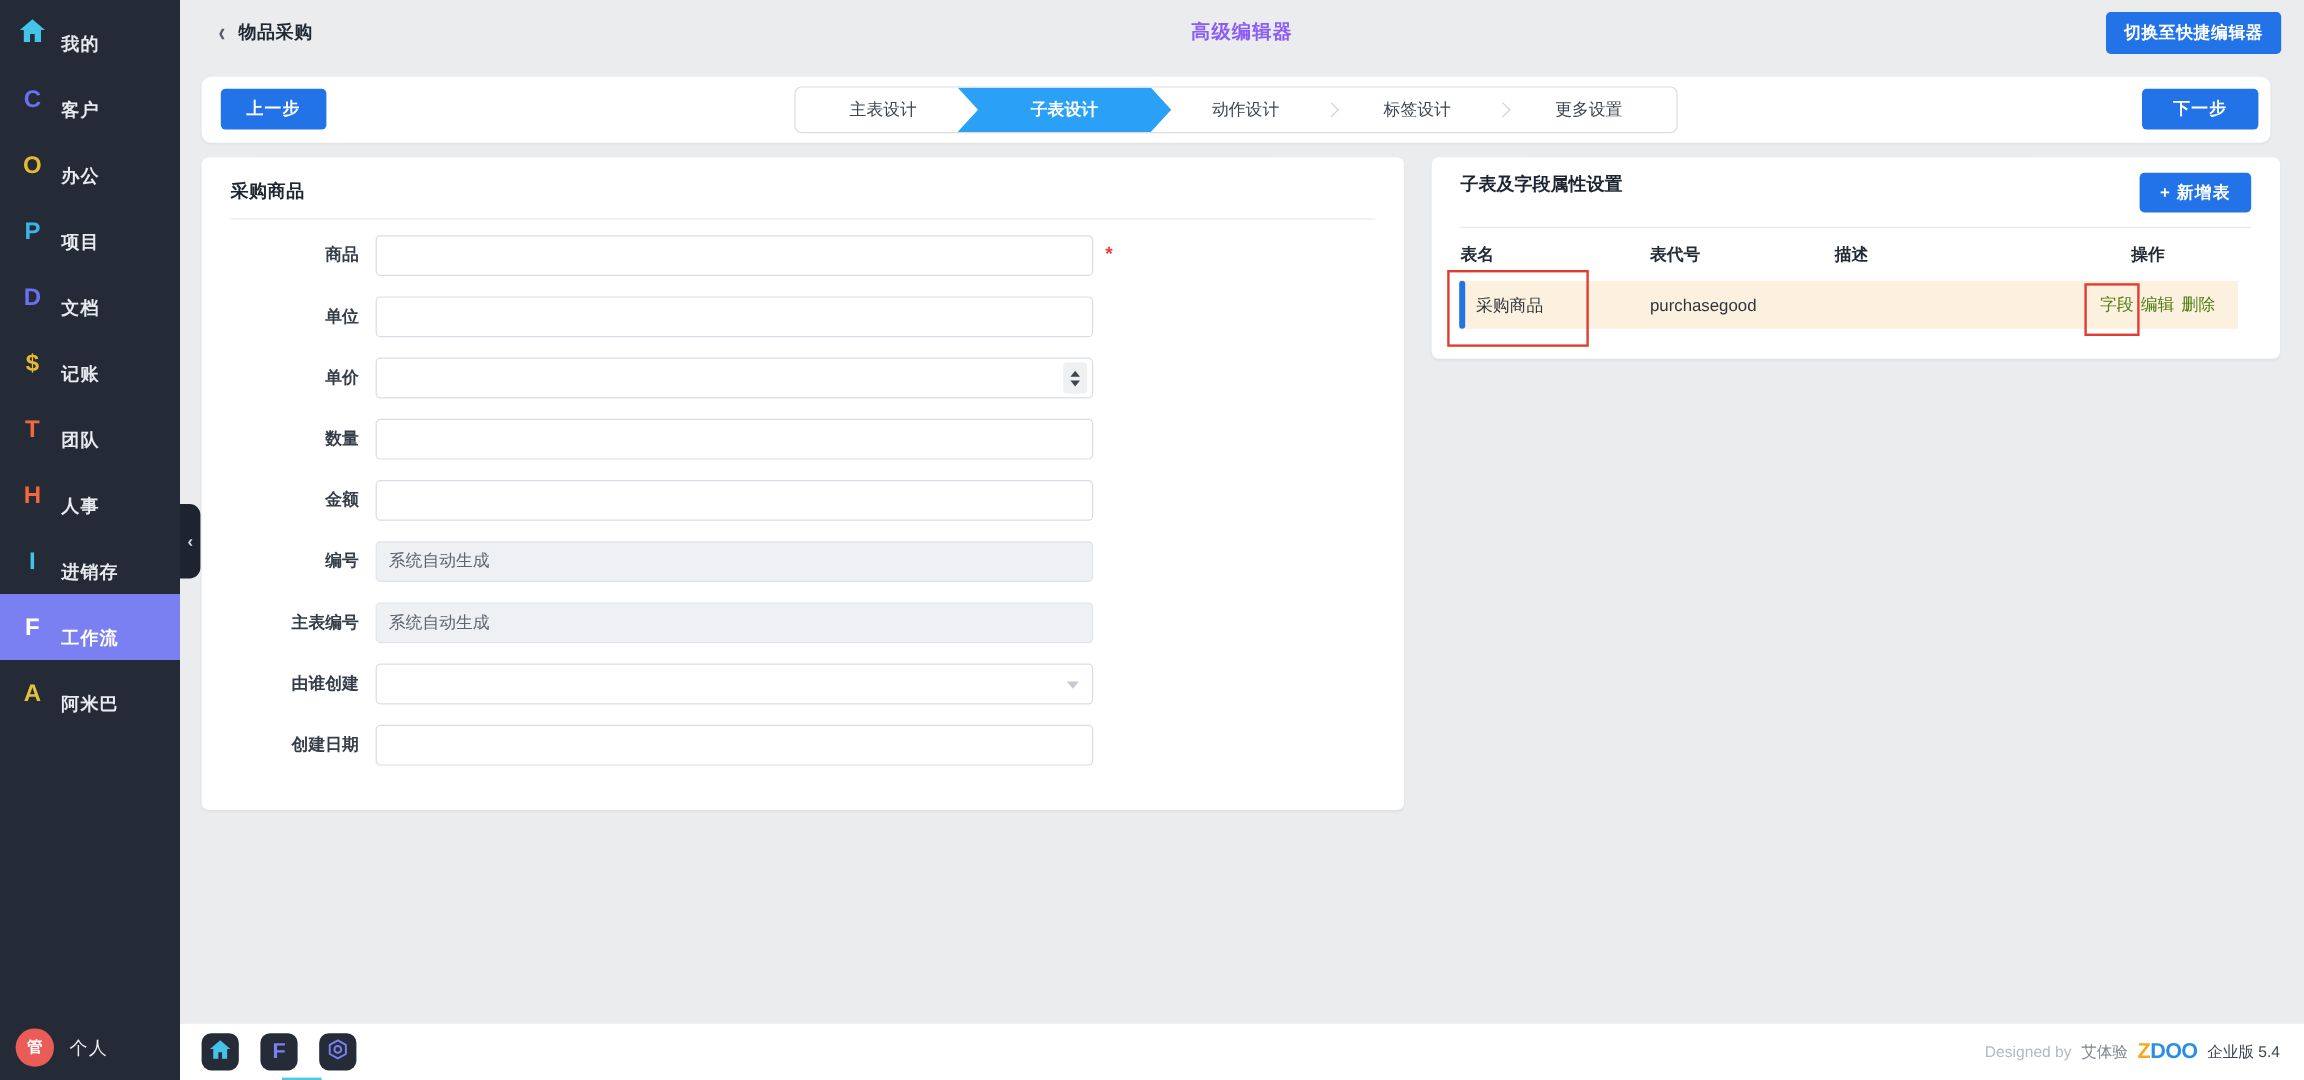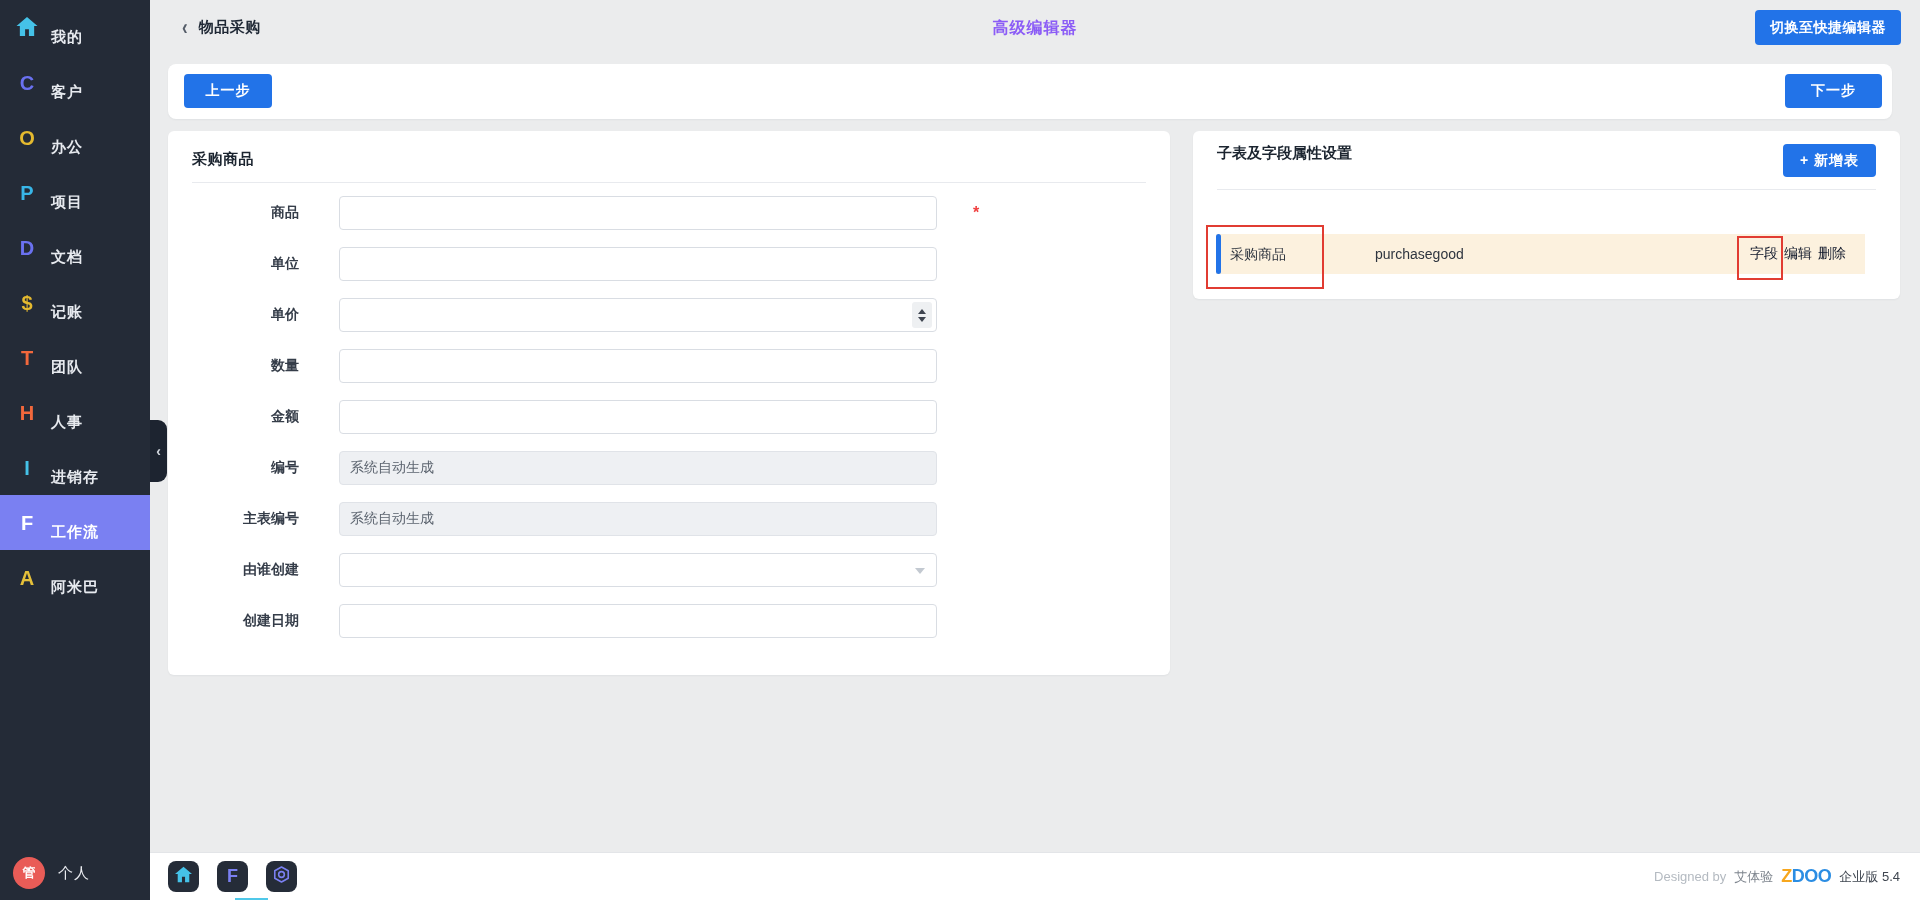--- a/index.html
+++ b/index.html
@@ -51,21 +51,21 @@
     clip-path:polygon(17px 50%, 0 0, calc(100% - 17px) 0, 100% 50%, calc(100% - 17px) 100%, 0 100%); }
   .step-sep { width:9px; height:9px; border-top:1.5px solid #cfd4db; border-right:1.5px solid #cfd4db;
     transform:rotate(45deg); margin:0 -6px; flex:none; }
 
   
   .form-card { position:absolute; left:18px; top:131px; width:1002px; height:544px; background:#fff;
     border-radius:6px; box-shadow:0 1px 2px rgba(20,30,50,.05); }
   .card-title { margin:0 24px; padding:19px 0 13px; border-bottom:1px solid #e8eaee;
     font-size:15px; font-weight:700; color:#1c2530; letter-spacing:.5px; }
   .fields { padding-top:13px; }
-  .frow { display:flex; align-items:center; margin-bottom:17px; height:34px;gap:26px; }
+  .frow { display:flex; align-items:center; margin-bottom:17px; height:34px; }
   .flabel { width:145px; padding-right:14px; text-align:right; font-size:14px; font-weight:700; color:#353d49; flex:none; }
   .fctl { position:relative; width:598px; flex:none; }
   .ipt { width:100%; height:34px; border:1px solid #d9dde3; border-radius:4px; padding:0 10px;
     font-size:14px; color:#333; background:#fff; font-family:inherit; }
   .ipt:disabled { background:#eef0f3; color:#5d6570; border-color:#e0e3e8; }
   .req { color:#f03e3e; font-size:16px; font-weight:700; margin-left:10px; line-height:34px; }
   .spinner { position:absolute; right:5px; top:4px; width:20px; height:26px; background:#eef0f2; border-radius:3px;
     display:flex; flex-direction:column; align-items:center; justify-content:center; gap:3px; cursor:pointer; }
   .spin-up { width:0; height:0; border-left:4px solid transparent; border-right:4px solid transparent; border-bottom:5px solid #3f4550; }
   .spin-down { width:0; height:0; border-left:4px solid transparent; border-right:4px solid transparent; border-top:5px solid #3f4550; }
@@ -79,21 +79,21 @@
     padding:13px 0 12px; border-bottom:1px solid #e8eaee; }
   .panel-title { font-size:15px; font-weight:700; color:#1c2530; }
   .btn-add { height:33px; padding:0 17px; background:#2273e8; color:#fff; border:none; border-radius:4px;
     font-size:14px; font-weight:700; cursor:pointer; letter-spacing:1px; }
   .thead { position:relative; height:45px; }
   .th { position:absolute; line-height:45px; font-size:14px; font-weight:700; color:#232b36; }
   .trow { position:absolute; left:23px; top:103px; width:649px; height:40px; background:#fcf1de; }
   .rowbar { position:absolute; left:0; top:0; width:5px; height:100%; background:#2273e8; border-radius:3px; }
   .td { position:absolute; top:0; line-height:40px; font-size:14px; color:#2e353f; }
   .actions { position:absolute; left:534px; top:0; height:40px; display:flex; align-items:center; gap:6px; }
-  .alink { color:#0f172a; font-size:14px; text-decoration:none; cursor:pointer; }
+  .alink { color:#4d7c0f; font-size:14px; text-decoration:none; cursor:pointer; }
   .ann { position:absolute; border:2px solid #e13c32; z-index:3; pointer-events:none; }
   .ann1 { left:13px; top:94px; width:118px; height:64px; }
   .ann2 { left:544px; top:105px; width:46px; height:44px; }
 
   
   .footer { position:absolute; left:0; right:0; bottom:0; height:48px; background:#fff; border-top:1px solid #e3e5e8; }
   .taskbar { position:absolute; left:18px; top:8px; display:flex; gap:18px; }
   .task-icon { width:31px; height:31px; background:#252c38; border-radius:8px; display:flex;
     align-items:center; justify-content:center; cursor:pointer; }
   .task-f { color:#7b80f2; font-size:18px; font-weight:800; }
@@ -172,20 +172,29 @@
     <div class="back-group">
       <span class="back-icon">‹</span>
       <span class="back-title">物品采购</span>
     </div>
     <div class="page-title">高级编辑器</div>
     <button class="switch-btn">切换至快捷编辑器</button>
   </div>
 
   <div class="toolbar-card">
     <button class="btn-blue btn-prev">上一步</button>
+    <div class="wizard" id="wizard">
+        <div class="step">主表设计</div>
+        <div class="step active">子表设计</div>
+        <div class="step">动作设计</div>
+        <span class="step-sep"></span>
+        <div class="step">标签设计</div>
+        <span class="step-sep"></span>
+        <div class="step">更多设置</div>
+      </div>
     <button class="btn-blue btn-next">下一步</button>
   </div>
 
   <div class="form-card">
     <div class="card-title">采购商品</div>
     <div class="fields" id="form-fields">
         <div class="frow">
           <div class="flabel">商品</div>
           <div class="fctl"><input class="ipt" style=""></div>
           <span class="req">*</span>
@@ -226,20 +235,26 @@
           <div class="fctl"><input class="ipt" style=""></div>
         </div>
       </div>
   </div>
 
   <div class="panel-card">
     <div class="panel-head">
       <div class="panel-title">子表及字段属性设置</div>
       <button class="btn-add">+ 新增表</button>
     </div>
+    <div class="thead" id="panel-thead">
+        <div class="th" style="left: 24px;">表名</div>
+        <div class="th" style="left: 182px;">表代号</div>
+        <div class="th" style="left: 336px;">描述</div>
+        <div class="th" style="left: 583px;">操作</div>
+      </div>
     <div id="panel-rows">
         <div class="trow">
           <span class="rowbar"></span>
           <span class="td" style="left: 14px;">采购商品</span>
           <span class="td" style="left: 159px;">purchasegood</span>
           <span class="actions">
             <a class="alink">字段</a>
             <a class="alink">编辑</a>
             <a class="alink">删除</a>
           </span>

